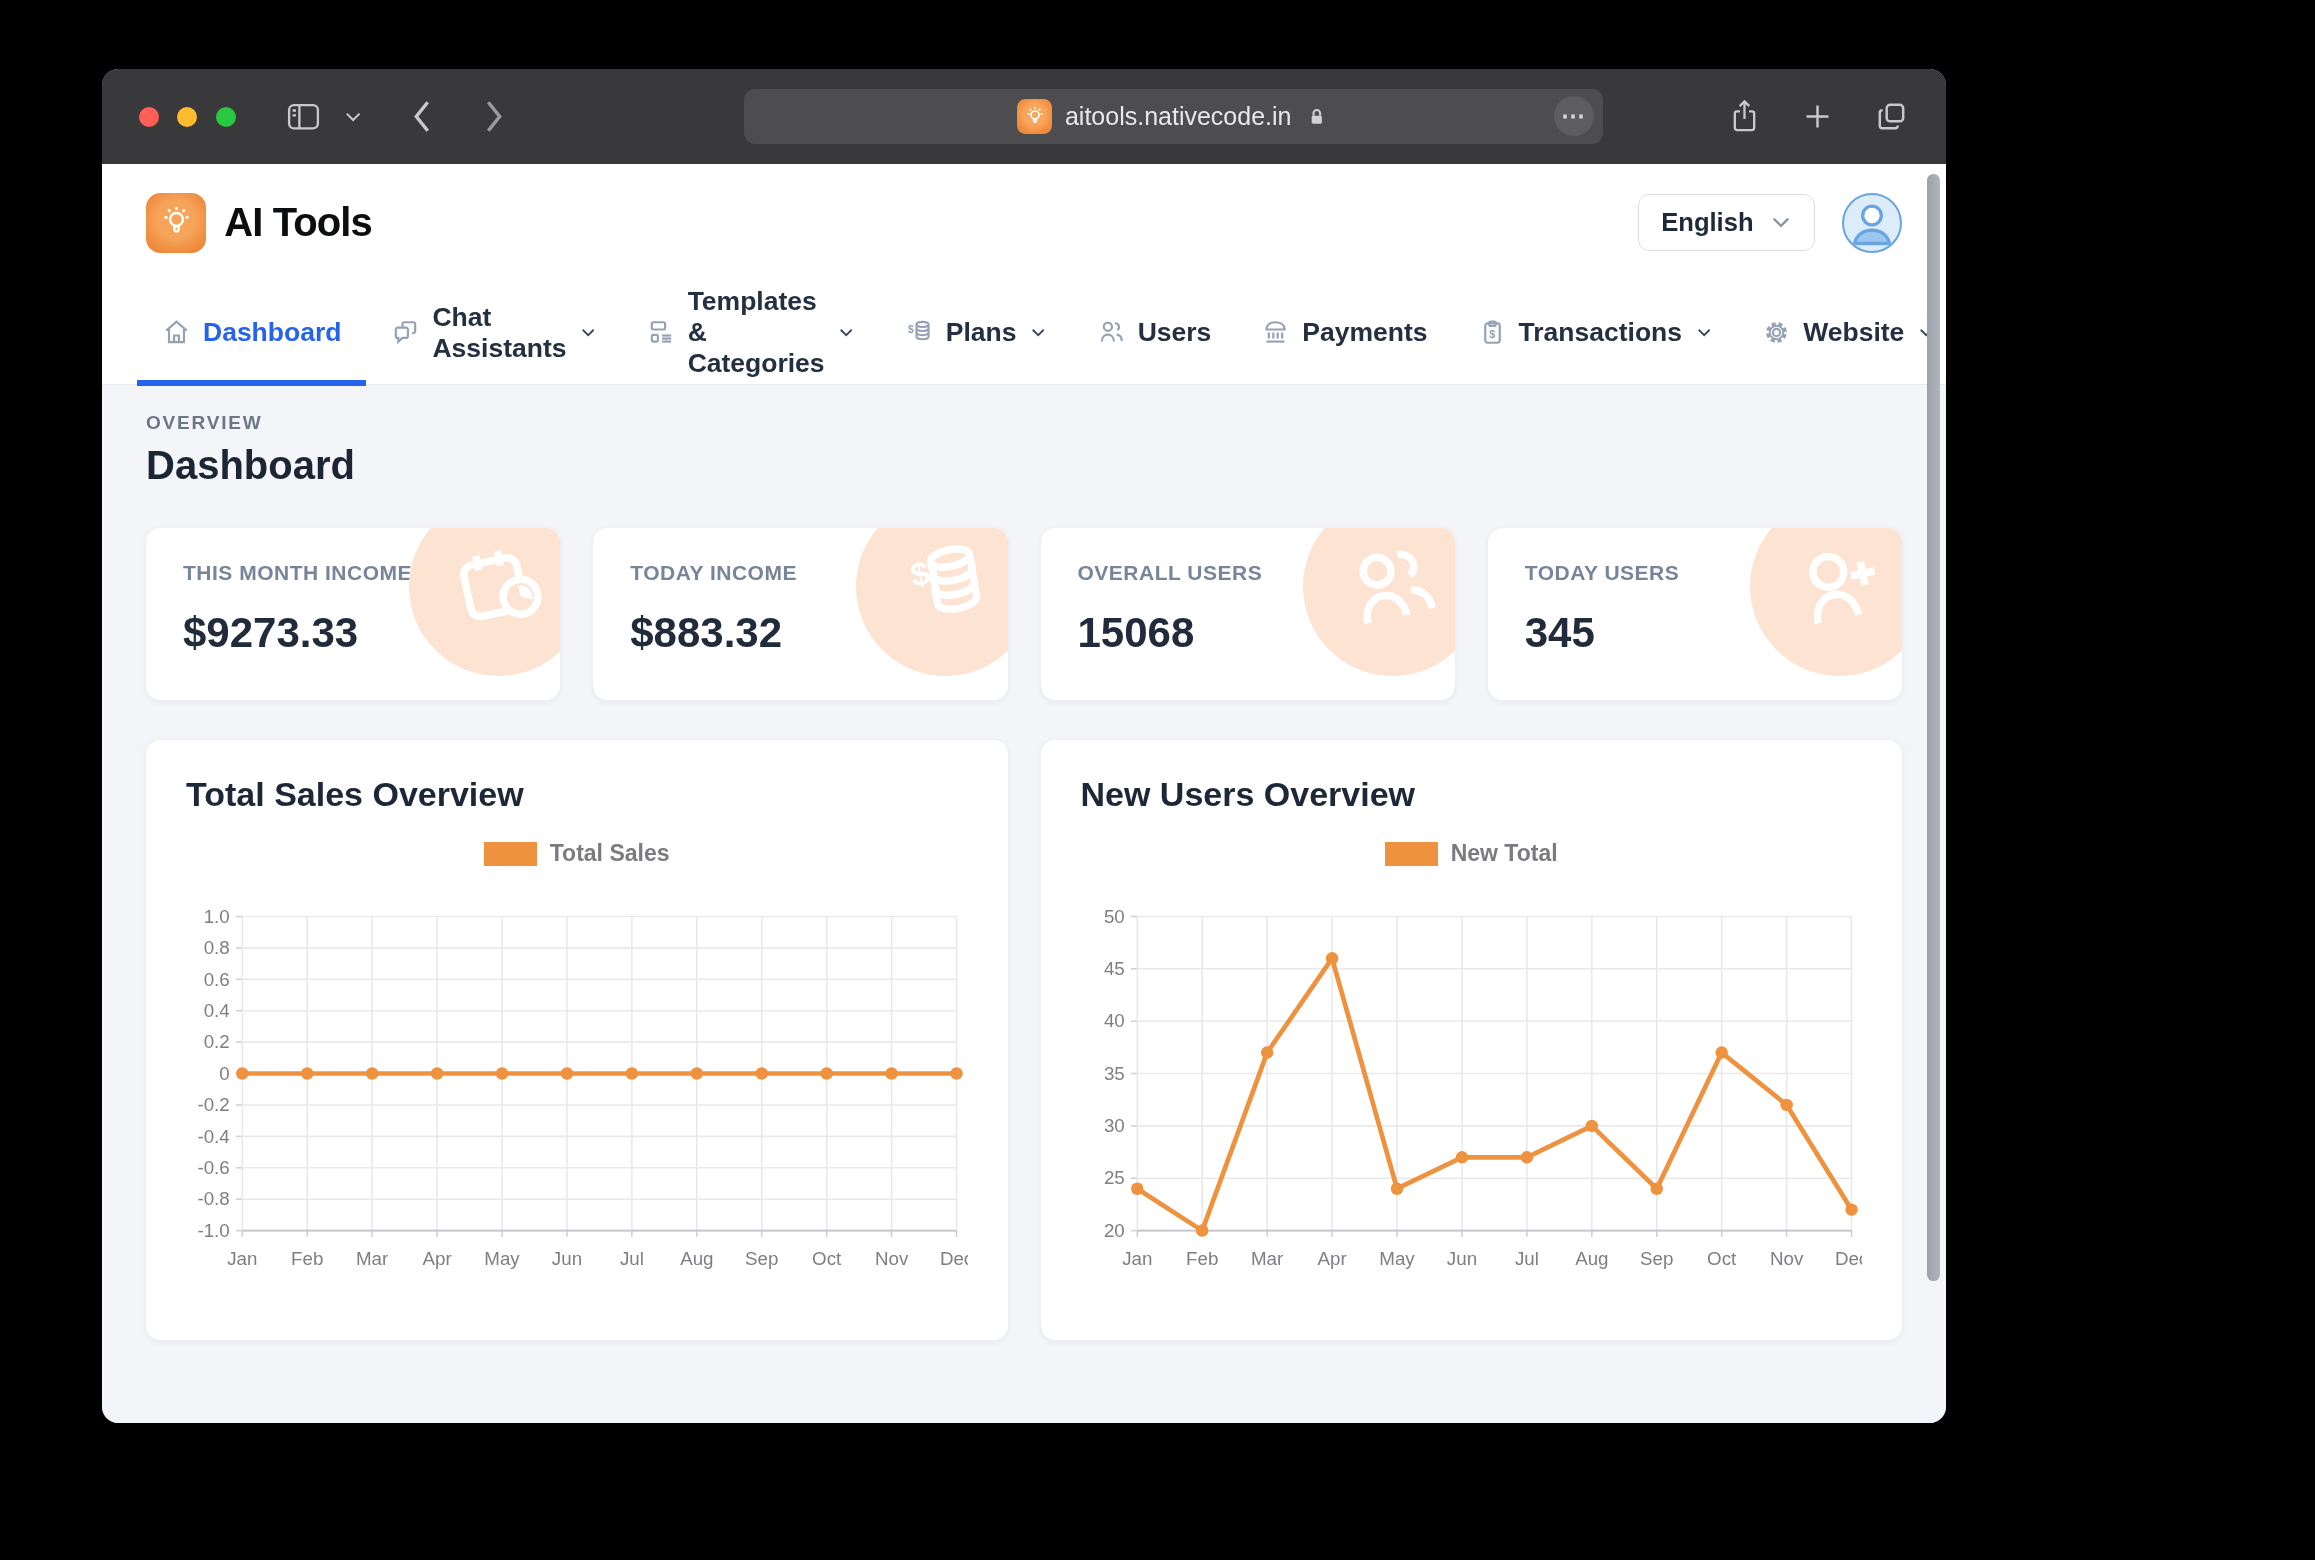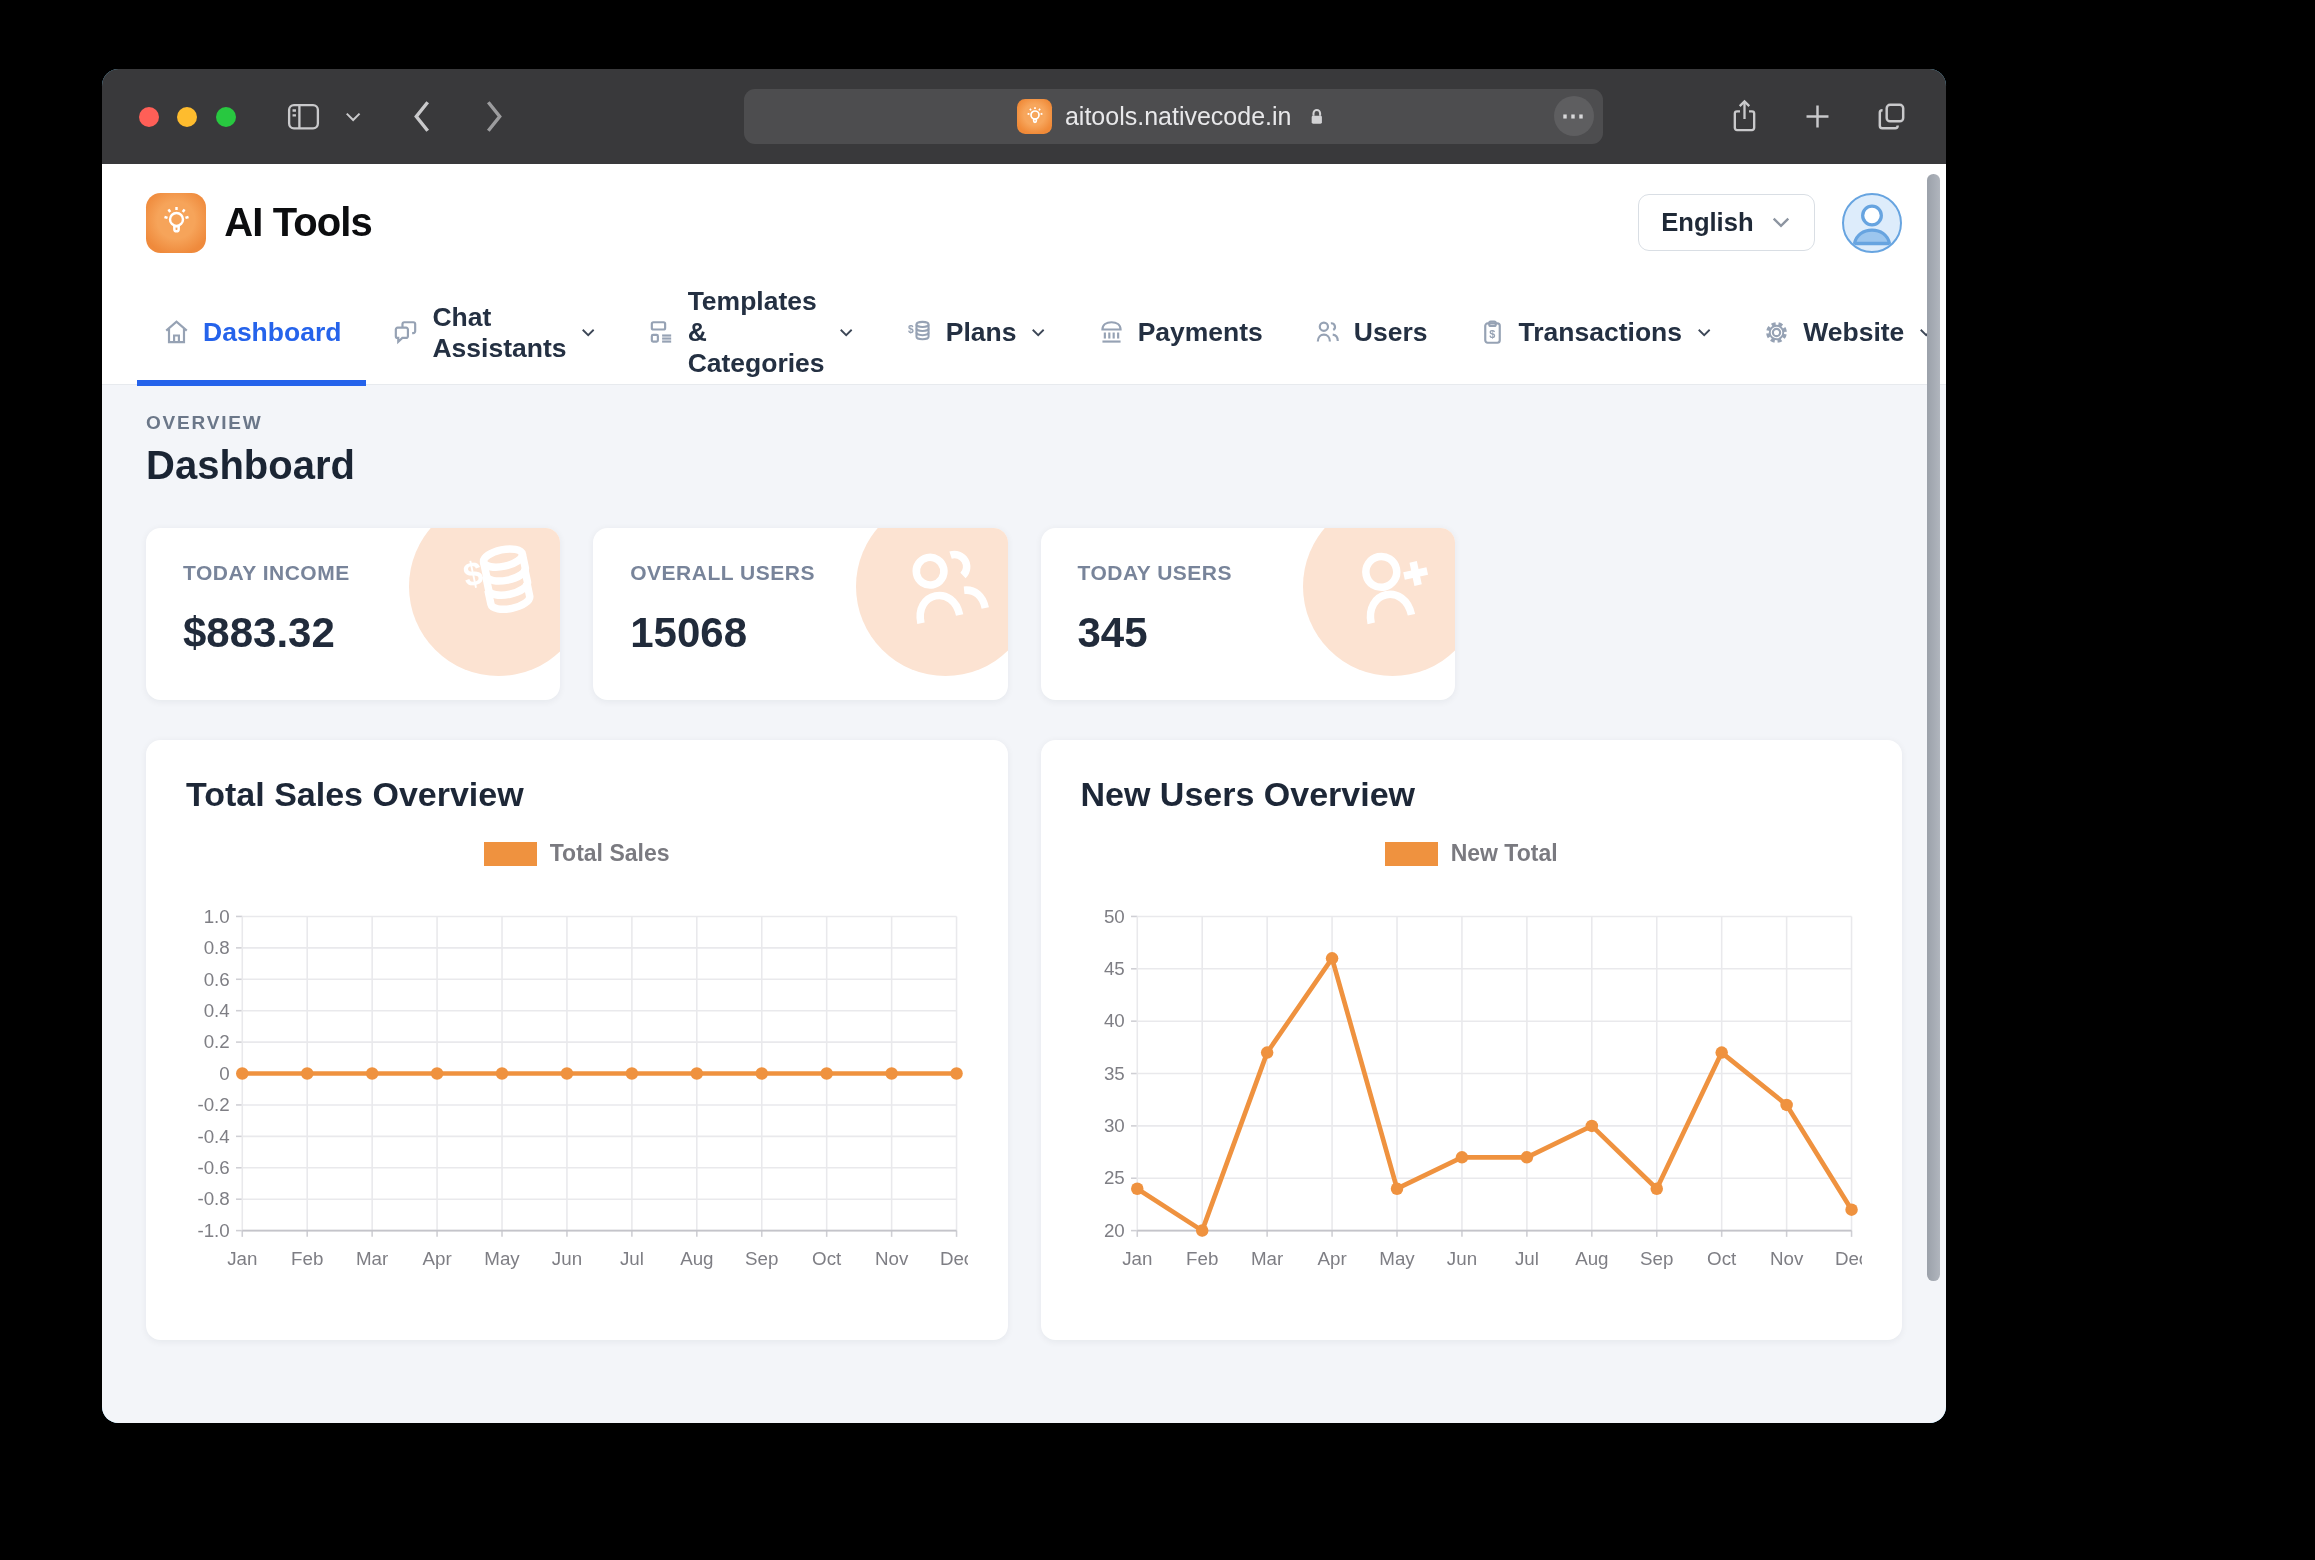--- a/index.html
+++ b/index.html
@@ -252,45 +252,45 @@
           <span class="nav-caret">
             <svg width="16.4" height="11" viewBox="0 0 18 12" fill="none" stroke="currentColor" stroke-width="2">
                 <polyline points="3,3 9,9 15,3"></polyline>
               </svg>
           </span>
         </div>
 
         <div class="nav-item">
           <span class="nicon">
             <svg width="29" height="29" viewBox="0 0 24 24" fill="none" stroke="currentColor" stroke-width="1.8">
+              <circle cx="9" cy="7.2" r="3.4"></circle>
+              <path d="M4 19.5c0-3.7 2.3-5.8 5-5.8s5 2.1 5 5.8"></path>
+              <path d="M14.8 4.4a3 3 0 0 1 2 5.5"></path>
+              <path d="M16.3 13.8c2.6.3 4.2 2.3 4.2 5.3"></path>
+            </svg>
+          </span>
+          <span>Users</span>
+        </div>
+
+        <div class="nav-item">
+          <span class="nicon">
+            <svg width="29" height="29" viewBox="0 0 24 24" fill="none" stroke="currentColor" stroke-width="1.8">
               <path d="M4.5 9.5c0-4 3.3-6 7.5-6s7.5 2 7.5 6z"></path>
               <line x1="6.5" y1="12" x2="6.5" y2="17"></line>
                 <line x1="10.2" y1="12" x2="10.2" y2="17"></line>
               <line x1="13.8" y1="12" x2="13.8" y2="17"></line>
                 <line x1="17.5" y1="12" x2="17.5" y2="17"></line>
               <line x1="4.5" y1="19.5" x2="19.5" y2="19.5"></line>
             </svg>
           </span>
           <span>Payments</span>
         </div>
 
         <div class="nav-item">
           <span class="nicon">
-            <svg width="29" height="29" viewBox="0 0 24 24" fill="none" stroke="currentColor" stroke-width="1.8">
-              <circle cx="9" cy="7.2" r="3.4"></circle>
-              <path d="M4 19.5c0-3.7 2.3-5.8 5-5.8s5 2.1 5 5.8"></path>
-              <path d="M14.8 4.4a3 3 0 0 1 2 5.5"></path>
-              <path d="M16.3 13.8c2.6.3 4.2 2.3 4.2 5.3"></path>
-            </svg>
-          </span>
-          <span>Users</span>
-        </div>
-
-        <div class="nav-item">
-          <span class="nicon">
             <svg width="29" height="29" viewBox="0 0 24 24" fill="none" stroke="currentColor" stroke-width="1.8" style="font-size:29px">
               <rect x="6" y="4.5" width="12" height="16" rx="2"></rect>
               <rect x="9.3" y="3" width="5.4" height="3.6" rx="1.2"></rect>
               <text x="9.4" y="16.5" font-size="9" font-weight="bold" fill="currentColor" stroke="none">$</text>
             </svg>
           </span>
           <span>Transactions</span>
           <span class="nav-caret">
             <svg width="16.4" height="11" viewBox="0 0 18 12" fill="none" stroke="currentColor" stroke-width="2">
                 <polyline points="3,3 9,9 15,3"></polyline>
@@ -314,20 +314,33 @@
           </span>
         </div>
       </div>
 
       <div class="main">
         <div class="eyebrow">OVERVIEW</div>
         <div class="page-title">Dashboard</div>
 
         <div class="stats">
 
+          <div class="stat-card">
+            <div class="stat-decor">
+              <svg width="95" height="95" viewBox="0 0 24 24" fill="none" stroke="#fff" stroke-width="1.9">
+                <rect x="4" y="5.3" width="13.6" height="13.2" rx="2.4"></rect>
+                <line x1="8" y1="3.2" x2="8" y2="7"></line>
+                  <line x1="13.6" y1="3.2" x2="13.6" y2="7"></line>
+                <circle cx="16.9" cy="15.7" r="4.4" fill="#fce3d2"></circle>
+                <path d="M16.9 15.7V12.8A3 3 0 0 1 19.7 17Z" fill="#fff" stroke="none"></path>
+              </svg>
+            </div>
+            <div class="stat-label">THIS MONTH INCOME</div>
+            <div class="stat-value">$9273.33</div>
+          </div>
 
           <div class="stat-card">
             <div class="stat-decor">
               <svg width="95" height="95" viewBox="0 0 24 24" fill="none" stroke="#fff" stroke-width="1.9">
                 <text x="4" y="10.5" font-size="8.5" font-weight="bold" fill="#fff" stroke="none">$</text>
                 <ellipse cx="14.6" cy="5.2" rx="5" ry="2.1"></ellipse>
                 <path d="M9.6 5.2v3.6c0 1.15 2.24 2.1 5 2.1s5-.95 5-2.1V5.2"></path>
                 <path d="M9.4 8.8v3.6c0 1.15 2.24 2.1 5 2.1s5-.95 5-2.1V8.8"></path>
                 <path d="M9.2 12.4v3.6c0 1.15 2.24 2.1 5 2.1s5-.95 5-2.1v-3.6"></path>
               </svg>

